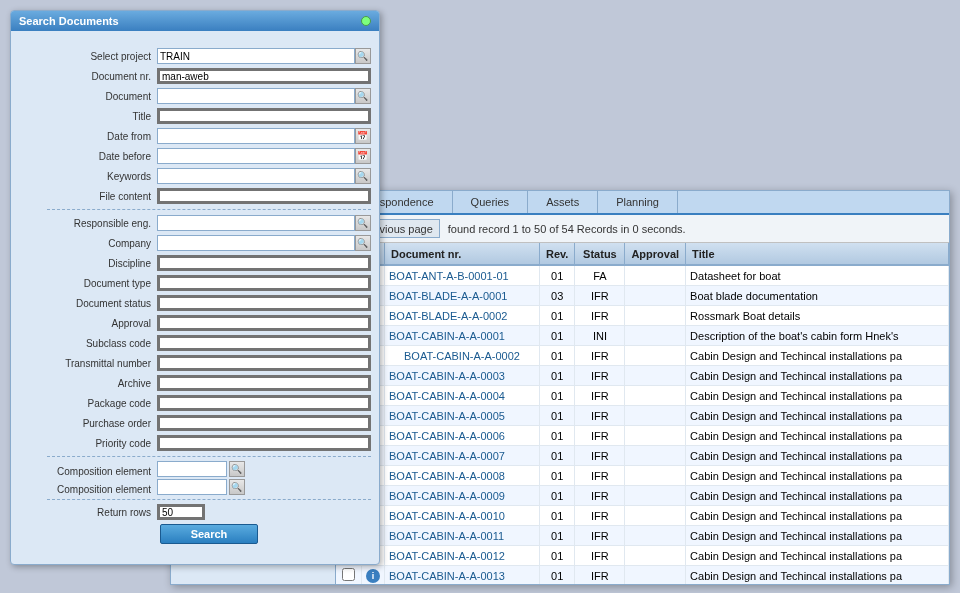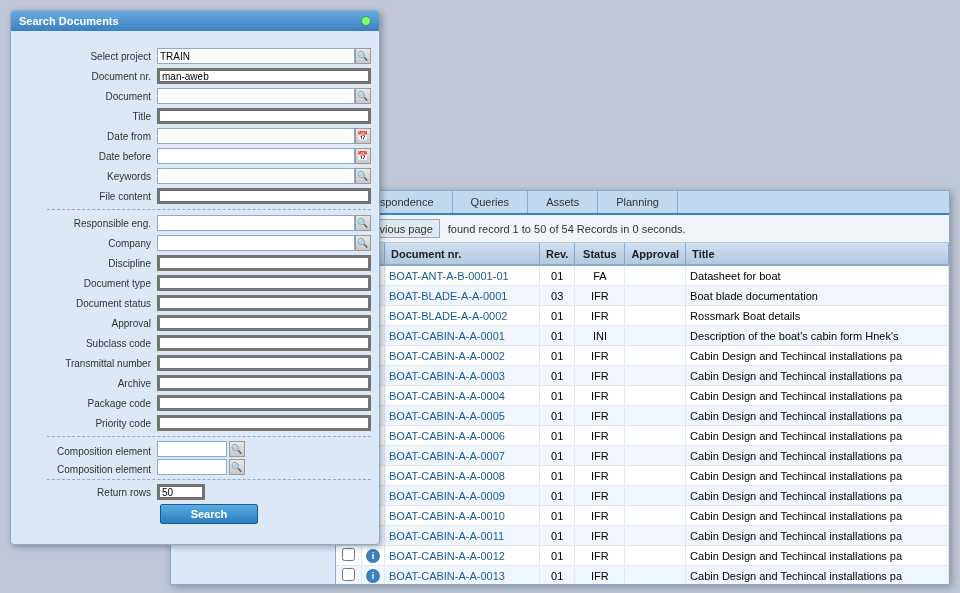--- a/index.html
+++ b/index.html
@@ -424,20 +424,24 @@
       <span class="form-label">Archive</span>
       <input class="form-input" type="text" value="" style="">
     </div>
 
     <div class="form-row">
       <span class="form-label">Package code</span>
       <input class="form-input" type="text" value="" style="">
     </div>
 
 
+    <div class="form-row">
+      <span class="form-label">Purchase order</span>
+      <input class="form-input" type="text" value="" style="">
+    </div>
 
     <div class="form-row">
       <span class="form-label">Priority code</span>
       <input class="form-input" type="text" value="" style="">
     </div>
 
     <hr class="divider-dashed">
 
     <div class="comp-row">
       <span class="comp-label">Composition element</span>
@@ -610,21 +614,21 @@
     <td class="col-approval"></td>
     <td class="col-title">Description of the boat's cabin form Hnek's</td>
   </tr>
               <tr>
     <td class="col-check">
       <input type="checkbox" style="">
     </td>
     <td class="col-icon">
       <span class="info-icon" title="Info">i</span>
     </td>
-    <td class="col-docnr" style="color:#1a5a90;cursor:pointer;">BOAT-CABIN-A-A-0002</td>
+    <td class="col-docnr" style="color:#1a5a90;cursor:pointer;text-align:center;">BOAT-CABIN-A-A-0002</td>
     <td class="col-rev">01</td>
     <td class="col-status">IFR</td>
     <td class="col-approval"></td>
     <td class="col-title">Cabin Design and Techincal installations pa</td>
   </tr>
               <tr>
     <td class="col-check">
       <input type="checkbox" style="">
     </td>
     <td class="col-icon">

